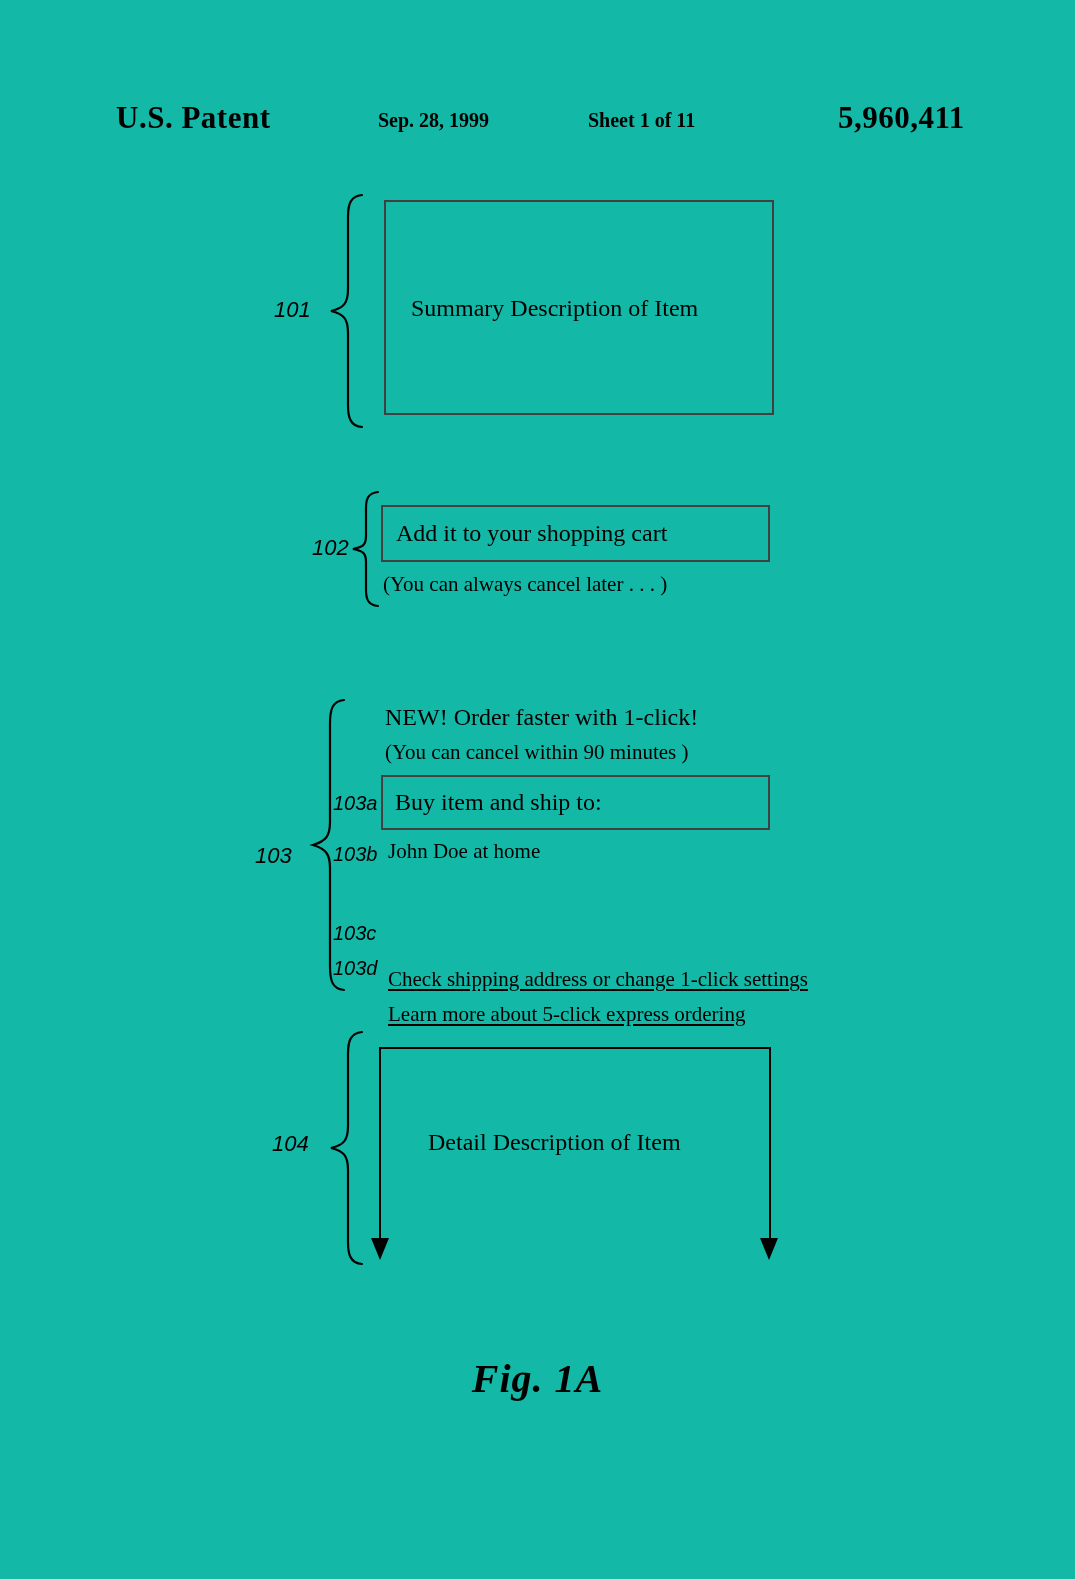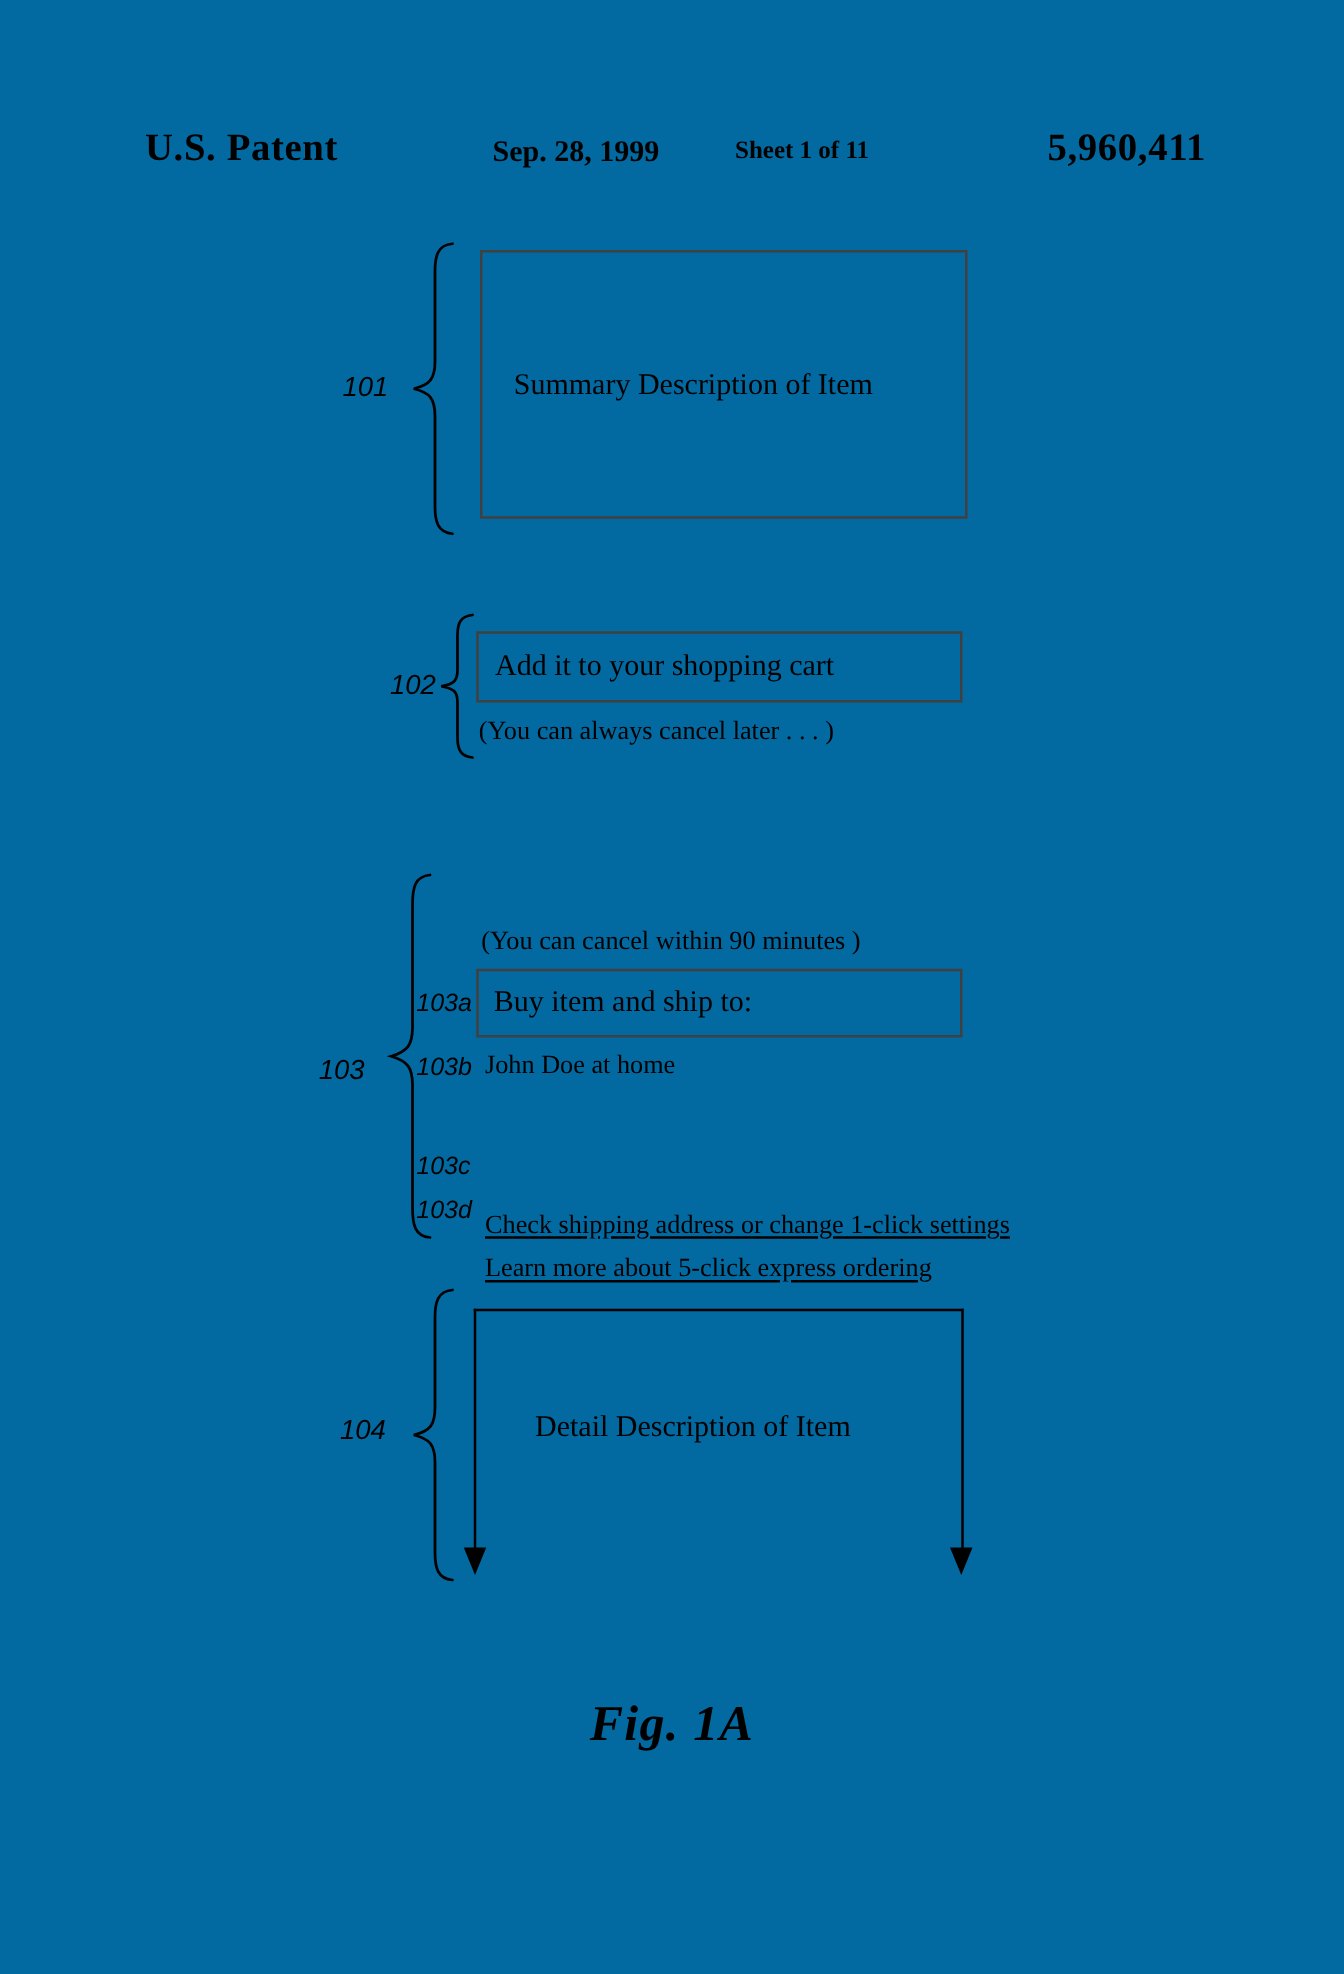--- a/index.html
+++ b/index.html
@@ -9,41 +9,41 @@
     background: #ffffff;
   }
   body {
     font-family: "Liberation Serif", "DejaVu Serif", serif;
     color: #000000;
   }
   #page {
     position: relative;
     width: 1075px;
     height: 1579px;
-    background: #0369a1;
+    background: #14b8a6;
     overflow: hidden;
   }
 
   
   .hdr {
     position: absolute;
     white-space: nowrap;
     font-weight: bold;
     color: #000;
   }
   #hdr-uspatent {
     left: 116px;
     top: 100px;
     font-size: 31px;
     letter-spacing: 0.5px;
   }
   #hdr-date {
-    left: 394px;
+    left: 378px;
     top: 109px;
-    font-size: 24px;
+    font-size: 20px;
   }
   #hdr-sheet {
     left: 588px;
     top: 109px;
     font-size: 20px;
   }
   #hdr-patno {
     left: 838px;
     top: 100px;
     font-size: 31px;
@@ -167,20 +167,21 @@
   <div class="fig-text small" style="left:383px; top:574px;">(You can always cancel later . . . )</div>
 
   <div class="ref" style="left:255px; top:843px;">103</div>
 
   <div class="brace" style="left:310px; top:698px;">
     <svg width="36" height="294" viewBox="0 0 36 294" fill="none" stroke="#000" stroke-width="2.2" stroke-linecap="round">
       <path d="M34 2 C22 3 20 12 20 26 L20 124 C20 138 16 143 3 147 C16 151 20 156 20 170 L20 268 C20 282 22 291 34 292"></path>
     </svg>
   </div>
 
+  <div class="fig-text" style="left:385px; top:705px;">NEW!  Order faster with 1-click!</div>
 
   <div class="fig-text small" style="left:385px; top:742px;">(You can cancel within 90 minutes )</div>
 
   <div class="ref sub" style="left:333px; top:792px;">103a</div>
   <div class="box" id="box-103a" style="left:381px; top:775px; width:389px; height:55px;">
     <div class="fig-text" style="left:12px; top:13px; position:absolute;">Buy item and ship to:</div>
   </div>
 
   <div class="ref sub" style="left:333px; top:843px;">103b</div>
   <div class="fig-text small" style="left:388px; top:841px;">John Doe at home</div>

